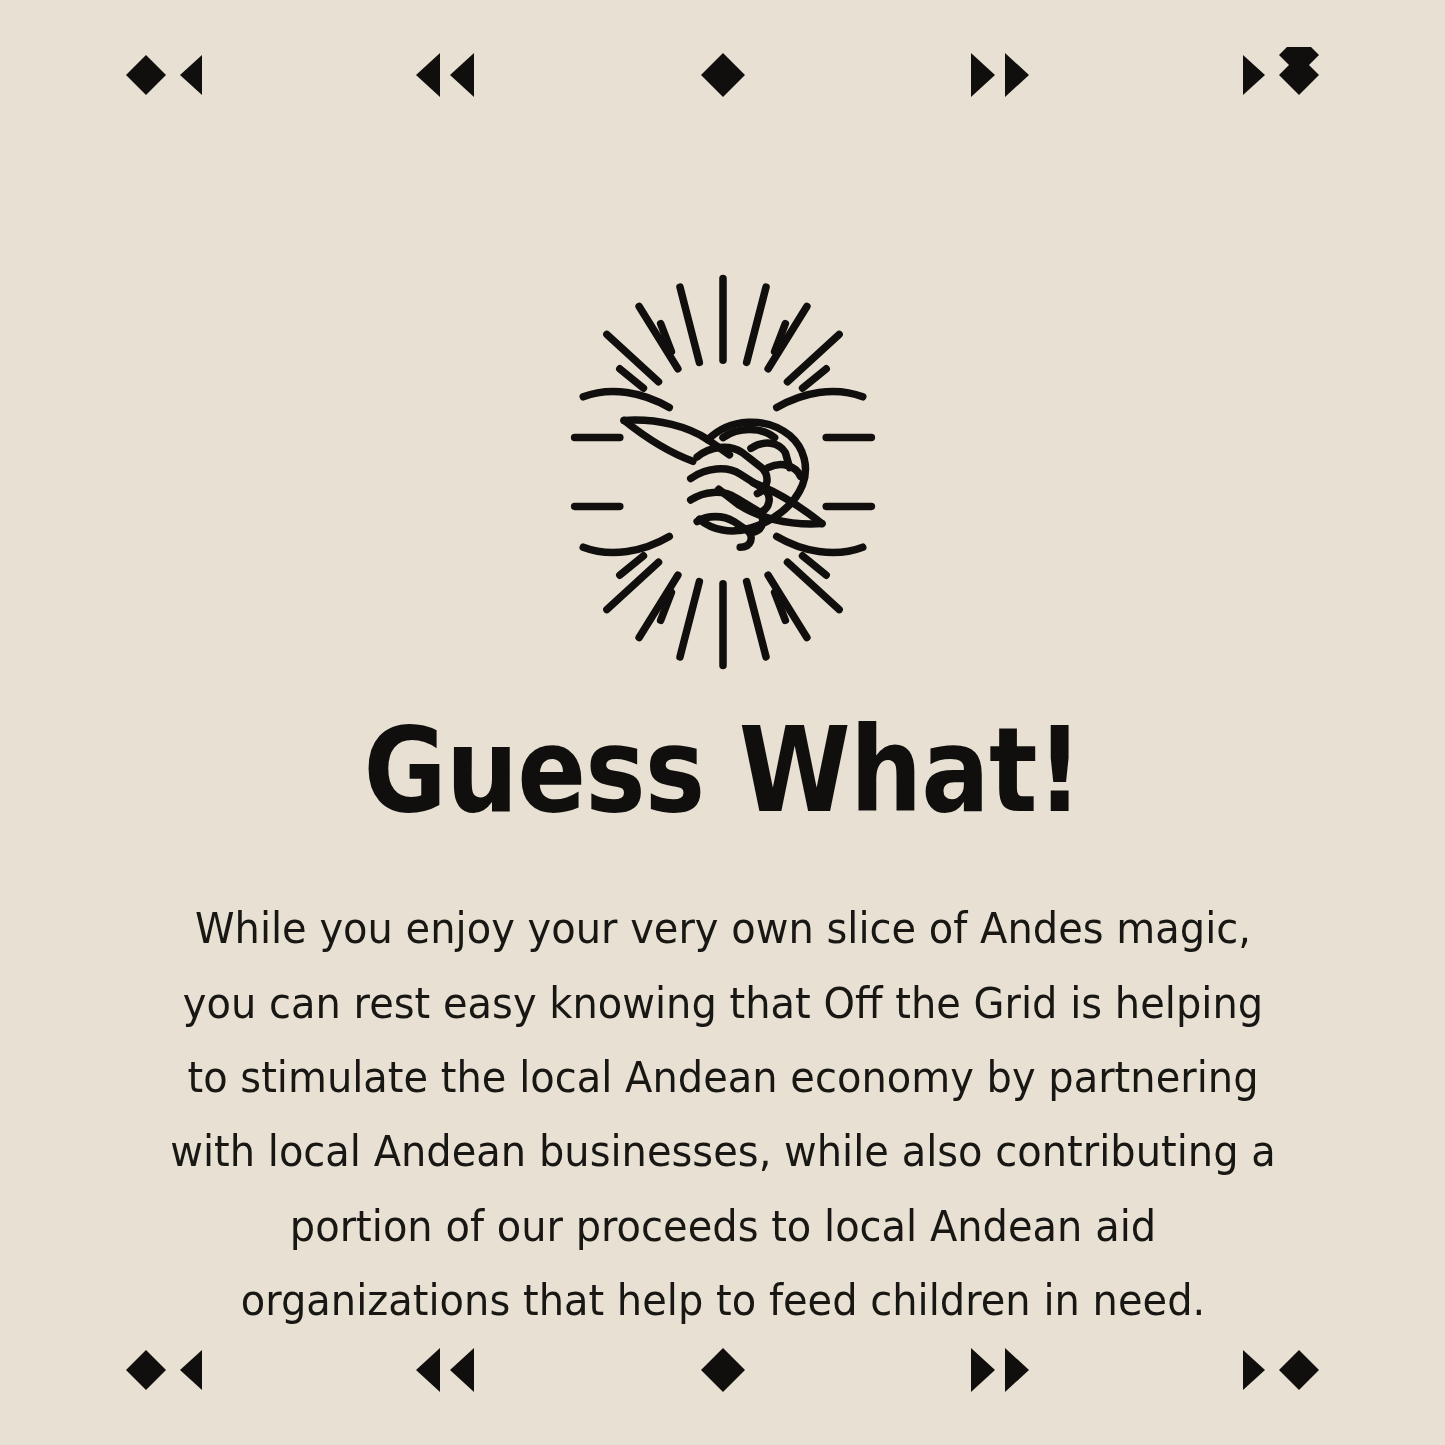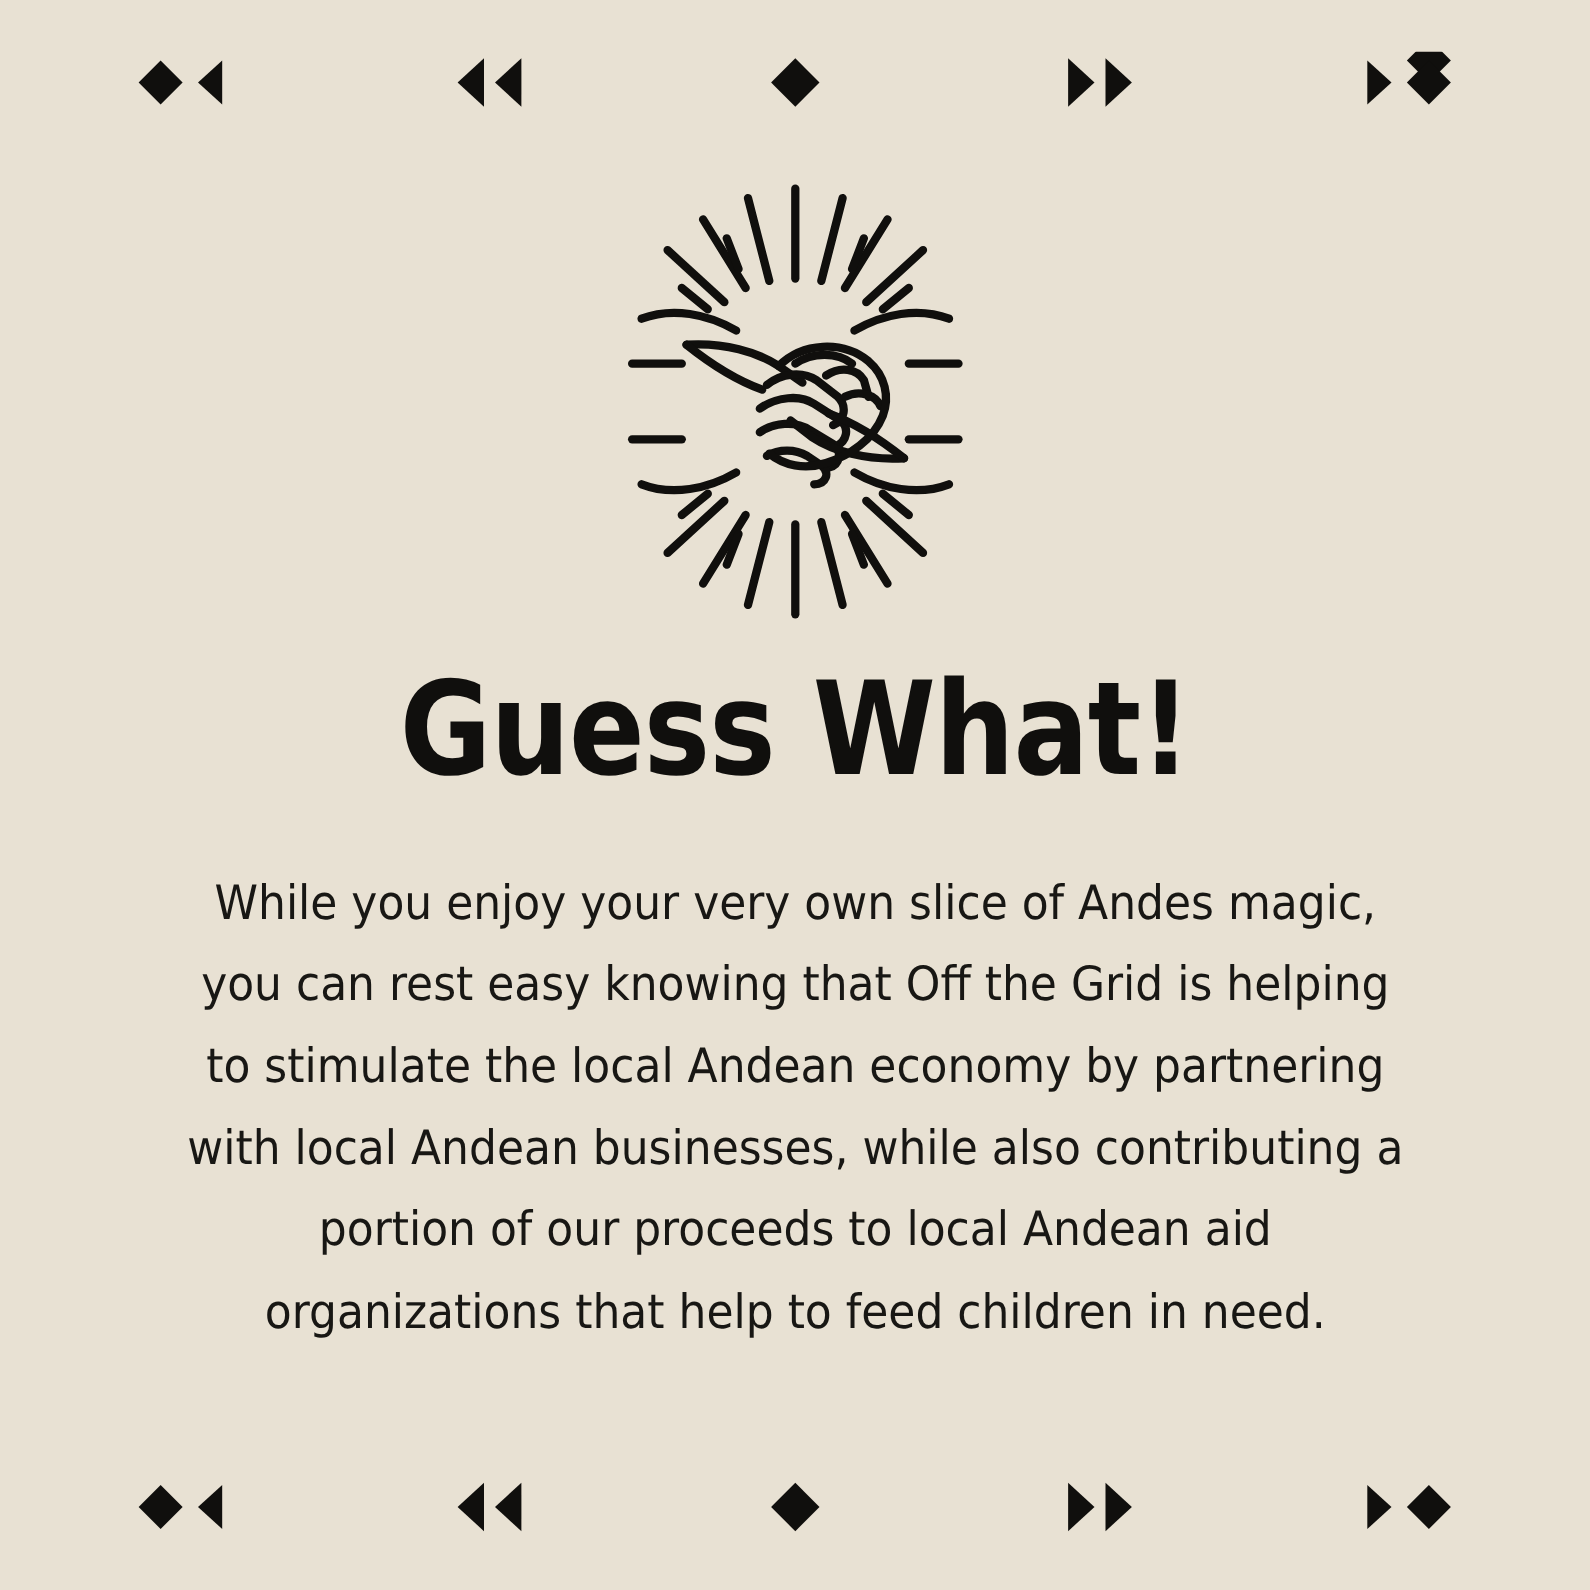--- a/index.html
+++ b/index.html
@@ -15,20 +15,21 @@
   }
   .page {
     position: relative;
     width: 1445px;
     height: 1445px;
     background: #e8e1d3;
     box-sizing: border-box;
     display: flex;
     flex-direction: column;
     align-items: center;
+    justify-content: center;
   }
 
   
   .ornament-row {
     position: absolute;
     left: 0;
     width: 100%;
     height: 90px;
     display: flex;
     justify-content: space-between;

